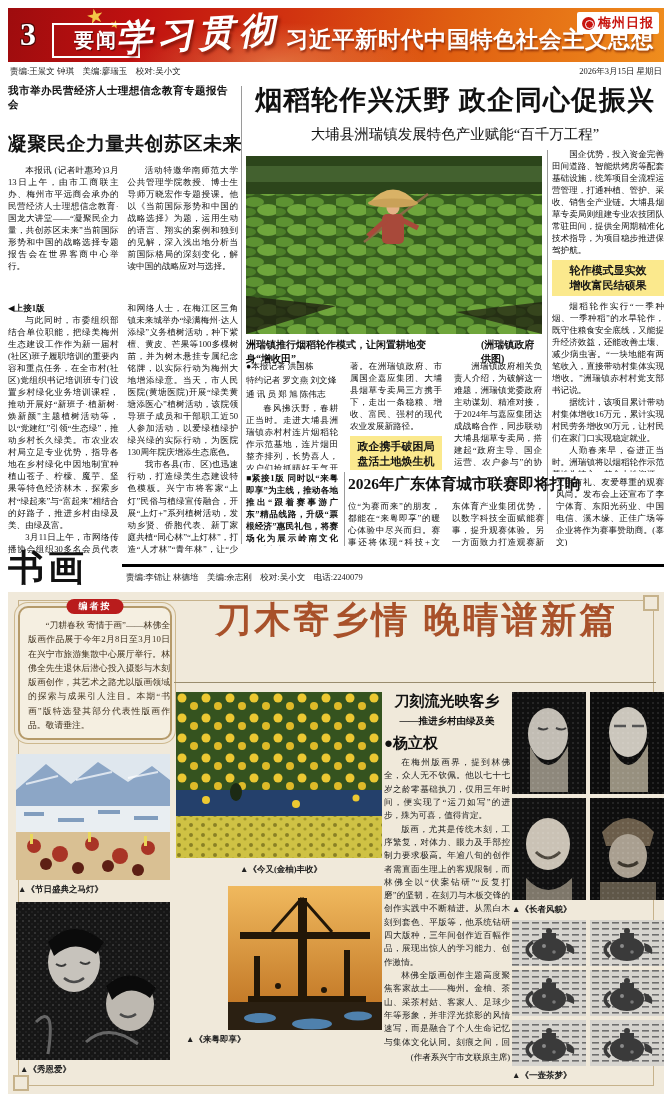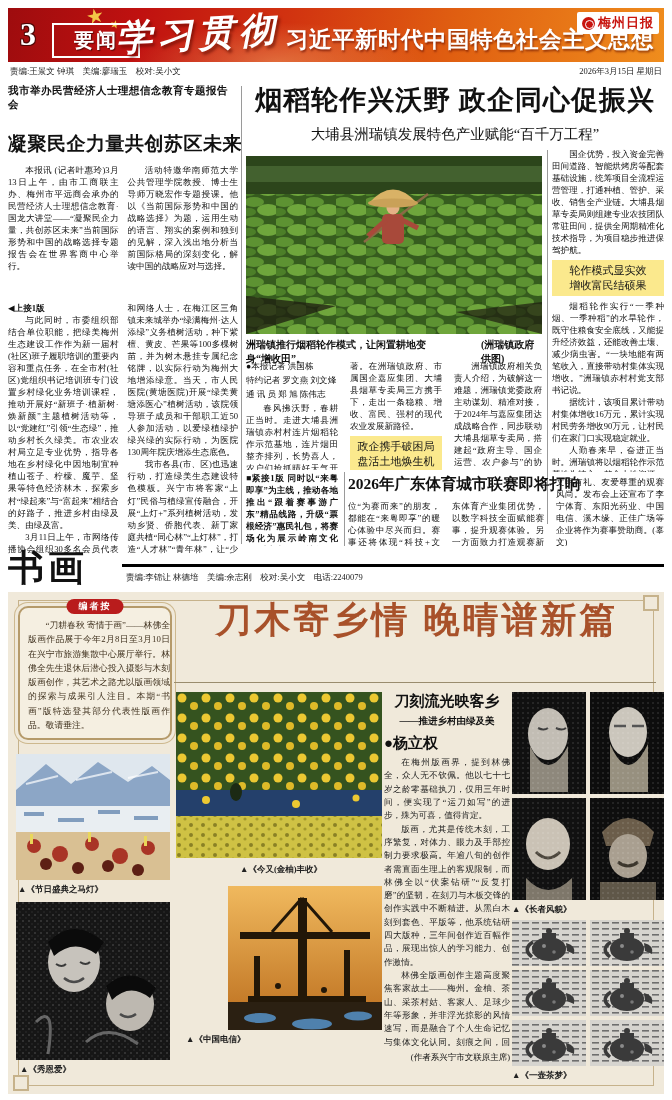--- a/index.html
+++ b/index.html
@@ -35,21 +35,21 @@
 
   
   #staffrow{left:10px;top:66px;width:652px;display:flex;justify-content:space-between;
     font-size:8.5px;color:#222;}
 
   
   .bodytxt{font-size:8.6px;line-height:1.4;text-align:justify;overflow:hidden;}
   .bodytxt p{margin:0;text-indent:2em;}
   .twocol{column-count:2;column-gap:9px;}
   .vrule{width:1px;background:#9a9a9a;}
-  .ysub{background:#fbe98d;text-align:center;font-weight:normal;font-size:11px;line-height:1.35;
+  .ysub{background:#fbe98d;text-align:center;font-weight:bold;font-size:11px;line-height:1.35;
     padding:3px 0;margin:4px 0;color:#151515;font-family:"Liberation Sans","DejaVu Sans",sans-serif;}
 
   
   #a1{left:8px;top:84px;width:230px;}
   #a1 .kicker{font-size:10.5px;font-weight:bold;letter-spacing:.5px;}
   #a1 .hl{font-size:19px;font-weight:900;letter-spacing:.5px;margin-top:19px;white-space:nowrap;}
   #a1-body{margin-top:7px;height:126px;}
   #a1-jump{margin-top:12px;height:256px;}
   .jump-label{font-weight:bold;text-indent:0 !important;}
 
@@ -373,21 +373,21 @@
             <circle cx="96" cy="104" r="3"></circle>
         </g>
         <rect y="116" width="154" height="28" fill="#2b2012"></rect>
         <g fill="#4f81ad">
           <ellipse cx="32" cy="132" rx="16" ry="5"></ellipse>
             <ellipse cx="84" cy="138" rx="20" ry="5.5"></ellipse>
             <ellipse cx="130" cy="130" rx="14" ry="4.5"></ellipse>
         </g>
       </svg>
     </div>
-    <div class="cap" style="left:178px;top:442px;">▲《中国电信》</div>
+    <div class="cap" style="left:178px;top:442px;">▲《来粤即享》</div>
 
     <div id="review">
       <div class="rt">刀刻流光映客乡</div>
       <div class="rs">——推进乡村由绿及美</div>
       <div class="ra">●杨立权</div>
       <div class="rbody">
 
       <p>在梅州版画界，提到林佛全，众人无不钦佩。他以七十七岁之龄零基础执刀，仅用三年时间，便实现了“运刀如写”的进步，殊为可喜，值得肯定。</p>
           <p>版画，尤其是传统木刻，工序繁复，对体力、眼力及手部控制力要求极高。年逾八旬的创作者需直面生理上的客观限制，而林佛全以“伏案钻研”“反复打磨”的坚韧，在刻刀与木板交锋的创作实践中不断精进。从黑白木刻到套色、平版等，他系统钻研四大版种，三年间创作近百幅作品，展现出惊人的学习能力、创作激情。</p>
           <p>林佛全版画创作主题高度聚焦客家故土——梅州。金柚、茶山、采茶村姑、客家人、足球少年等形象，并非浮光掠影的风情速写，而是融合了个人生命记忆与集体文化认同。刻痕之间，回荡的是对历史的回望、对生活的热爱，承载着厚重的乡愁。</p>

